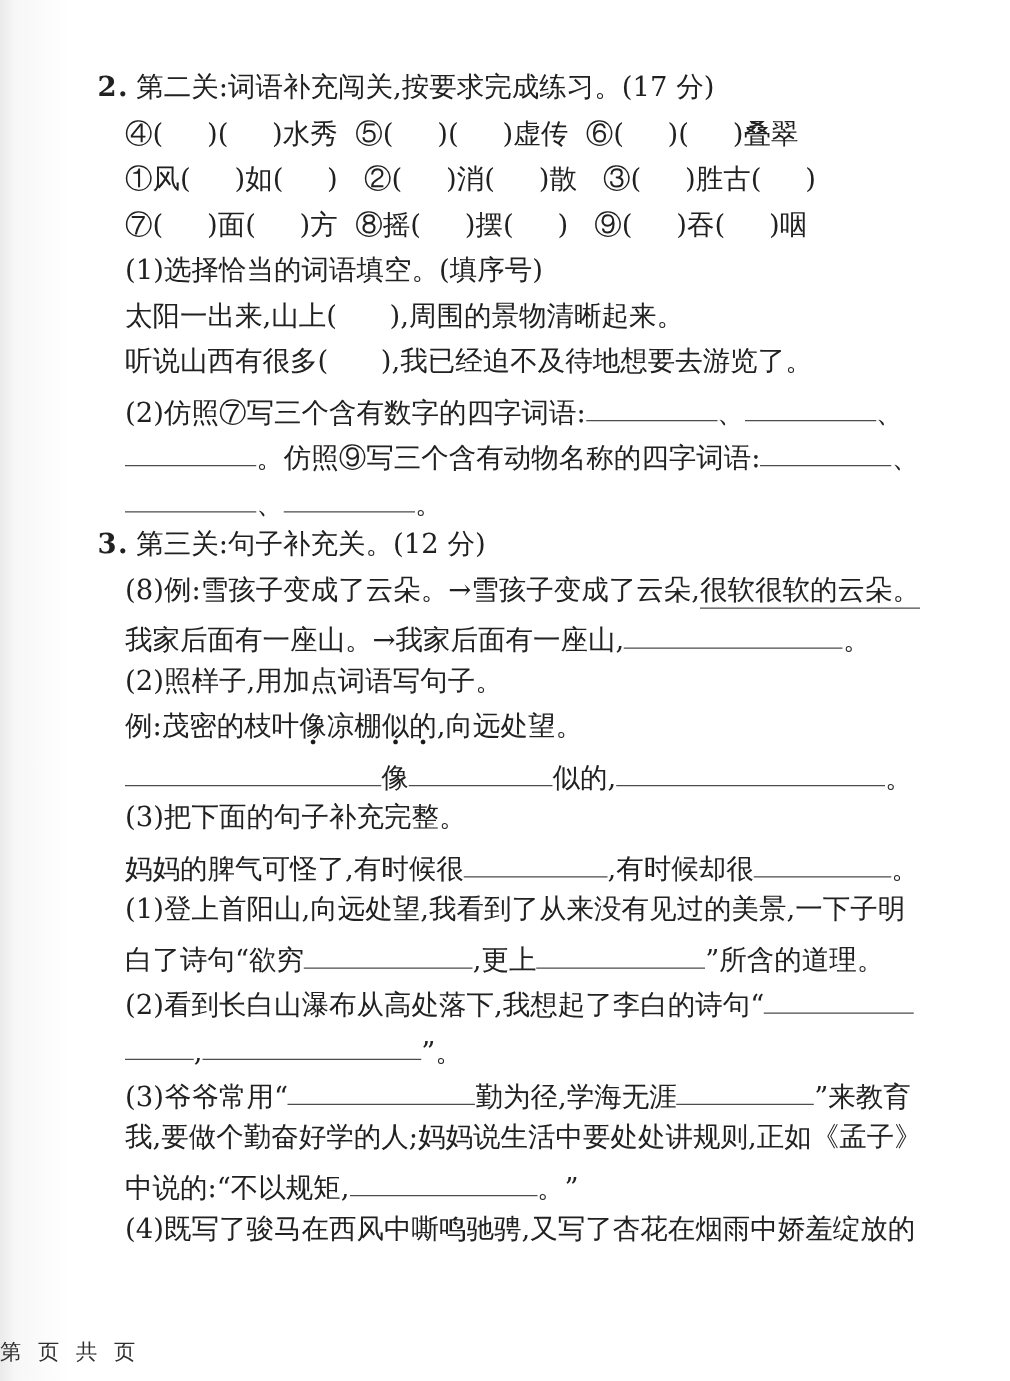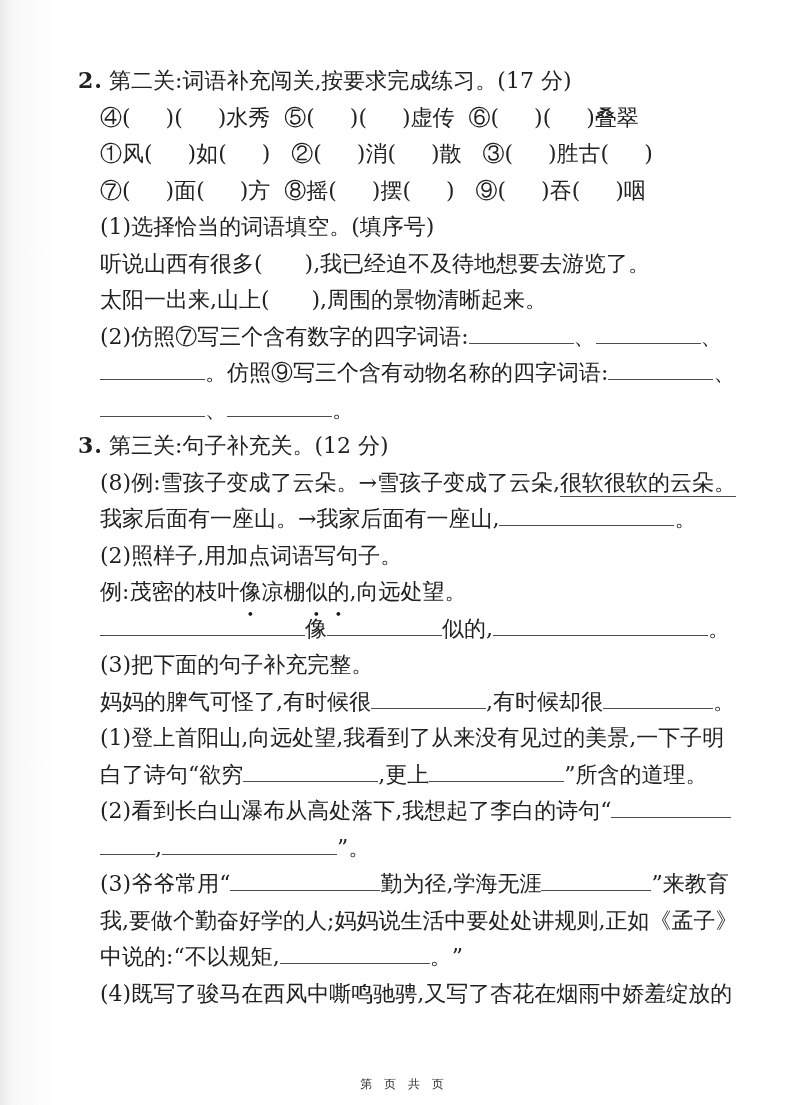--- a/index.html
+++ b/index.html
@@ -18,21 +18,21 @@
   }
   .content {
     position: absolute;
     top: 58px;
     left: 0;
     right: 0;
   }
   .line {
     white-space: pre;
     font-size: 22px;
-    line-height: 45px;
+    line-height: 25px;
     height: 36.5px;
     padding-left: 100px;
   }
   .line.heading {
     padding-left: 78px;
   }
   .qnum {
     font-weight: bold;
     letter-spacing: 1px;
     padding-right: 6px;
@@ -60,39 +60,38 @@
     bottom: -0.52em;
     font-size: 13px;
     line-height: 1;
     color: #1a1a1a;
   }
   .footer {
     position: absolute;
     left: 0;
     right: 0;
     bottom: 12px;
-    text-align: center;
-    font-size: 12px;
+    font-size: 17px;
     letter-spacing: 4px;
     color: #2e2e2e;
     font-family: "DejaVu Sans", "Liberation Sans", sans-serif;
   }
 </style>
 </head>
 <body>
 
 <div class="page">
   <div class="content" id="content">
       <div class="line heading"><span class="qnum">2.</span><span class="t">第二关:词语补充闯关,按要求完成练习。(17 分)</span></div>
       <div class="line body"><span class="t">④(     )(     )水秀  ⑤(     )(     )虚传  ⑥(     )(     )叠翠</span></div>
       <div class="line body"><span class="t">①风(     )如(     )   ②(     )消(     )散   ③(     )胜古(     )</span></div>
       <div class="line body"><span class="t">⑦(     )面(     )方  ⑧摇(     )摆(     )   ⑨(     )吞(     )咽</span></div>
       <div class="line body"><span class="t">(1)选择恰当的词语填空。(填序号)</span></div>
+      <div class="line body"><span class="t">太阳一出来,山上(      ),周围的景物清晰起来。</span></div>
       <div class="line body"><span class="t">听说山西有很多(      ),我已经迫不及待地想要去游览了。</span></div>
-      <div class="line body"><span class="t">太阳一出来,山上(      ),周围的景物清晰起来。</span></div>
       <div class="line body"><span class="t">(2)仿照⑦写三个含有数字的四字词语:</span><span class="blank" style="width: 105px;"></span><span class="t">、</span><span class="blank" style="width: 105px;"></span><span class="t">、</span></div>
       <div class="line body"><span class="blank" style="width: 105px;"></span><span class="t">。仿照⑨写三个含有动物名称的四字词语:</span><span class="blank" style="width: 105px;"></span><span class="t">、</span></div>
       <div class="line body"><span class="blank" style="width: 105px;"></span><span class="t">、</span><span class="blank" style="width: 105px;"></span><span class="t">。</span></div>
       <div class="line heading"><span class="qnum">3.</span><span class="t">第三关:句子补充关。(12 分)</span></div>
       <div class="line body"><span class="t">(8)例:雪孩子变成了云朵。→雪孩子变成了云朵,</span><span class="t u">很软很软的云朵。</span></div>
       <div class="line body"><span class="t">我家后面有一座山。→我家后面有一座山,</span><span class="blank" style="width: 175px;"></span><span class="t">。</span></div>
       <div class="line body"><span class="t">(2)照样子,用加点词语写句子。</span></div>
       <div class="line body"><span class="t">例:茂密的枝叶</span><span class="t dotchar">像</span><span class="t">凉棚</span><span class="t dotchar">似</span><span class="t dotchar">的</span><span class="t">,向远处望。</span></div>
       <div class="line body"><span class="blank" style="width: 205px;"></span><span class="t">像</span><span class="blank" style="width: 115px;"></span><span class="t">似的,</span><span class="blank" style="width: 215px;"></span><span class="t">。</span></div>
       <div class="line body"><span class="t">(3)把下面的句子补充完整。</span></div>

